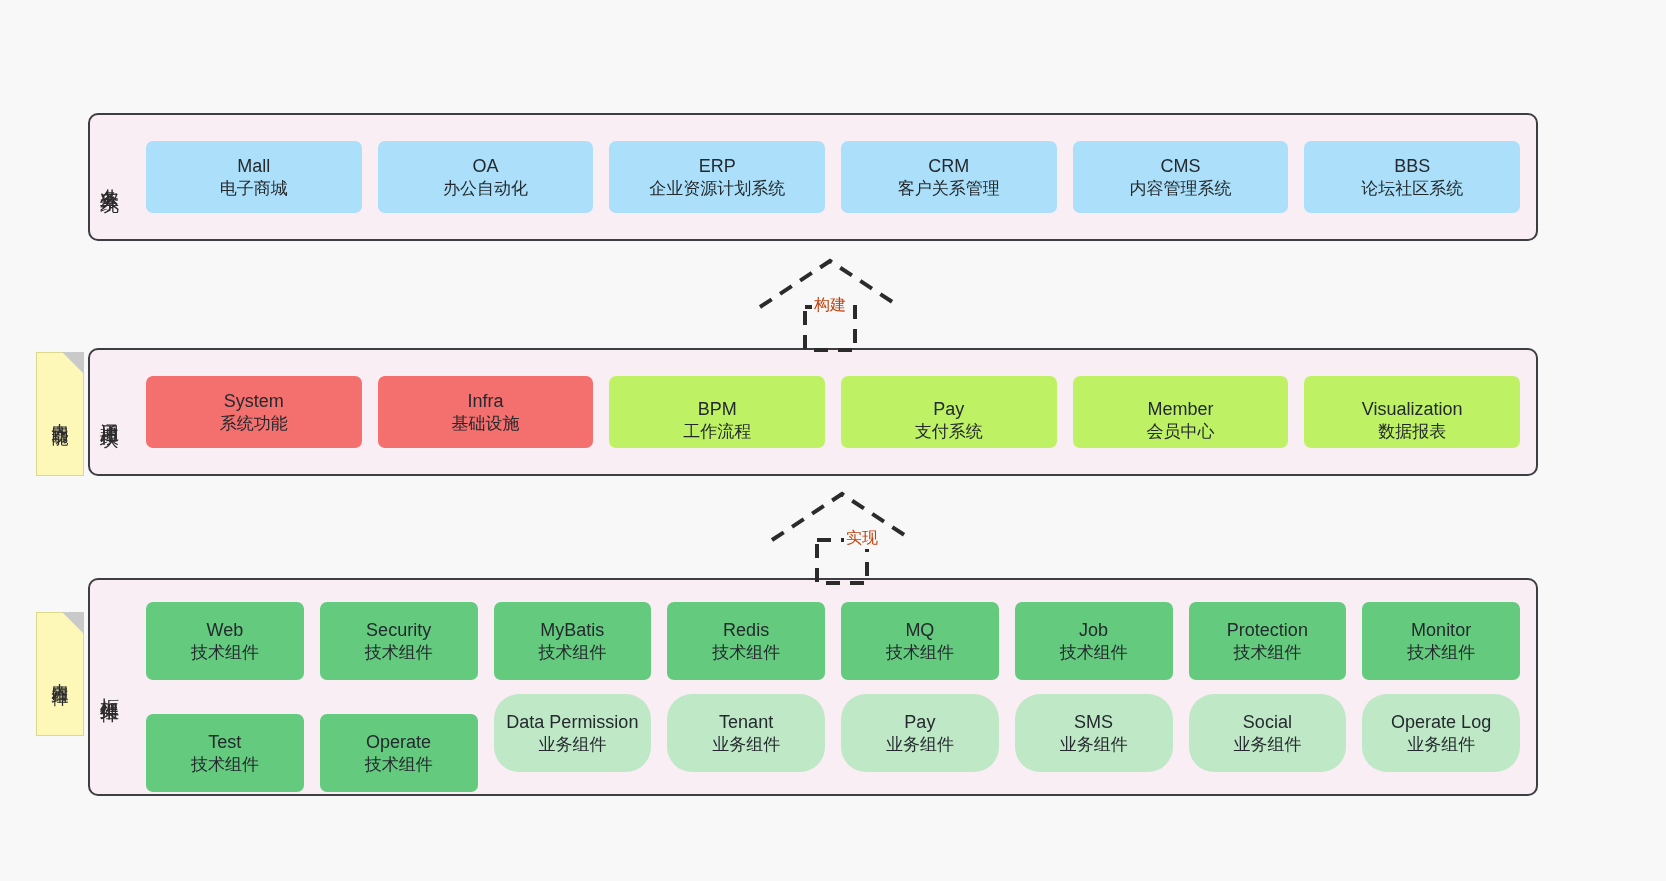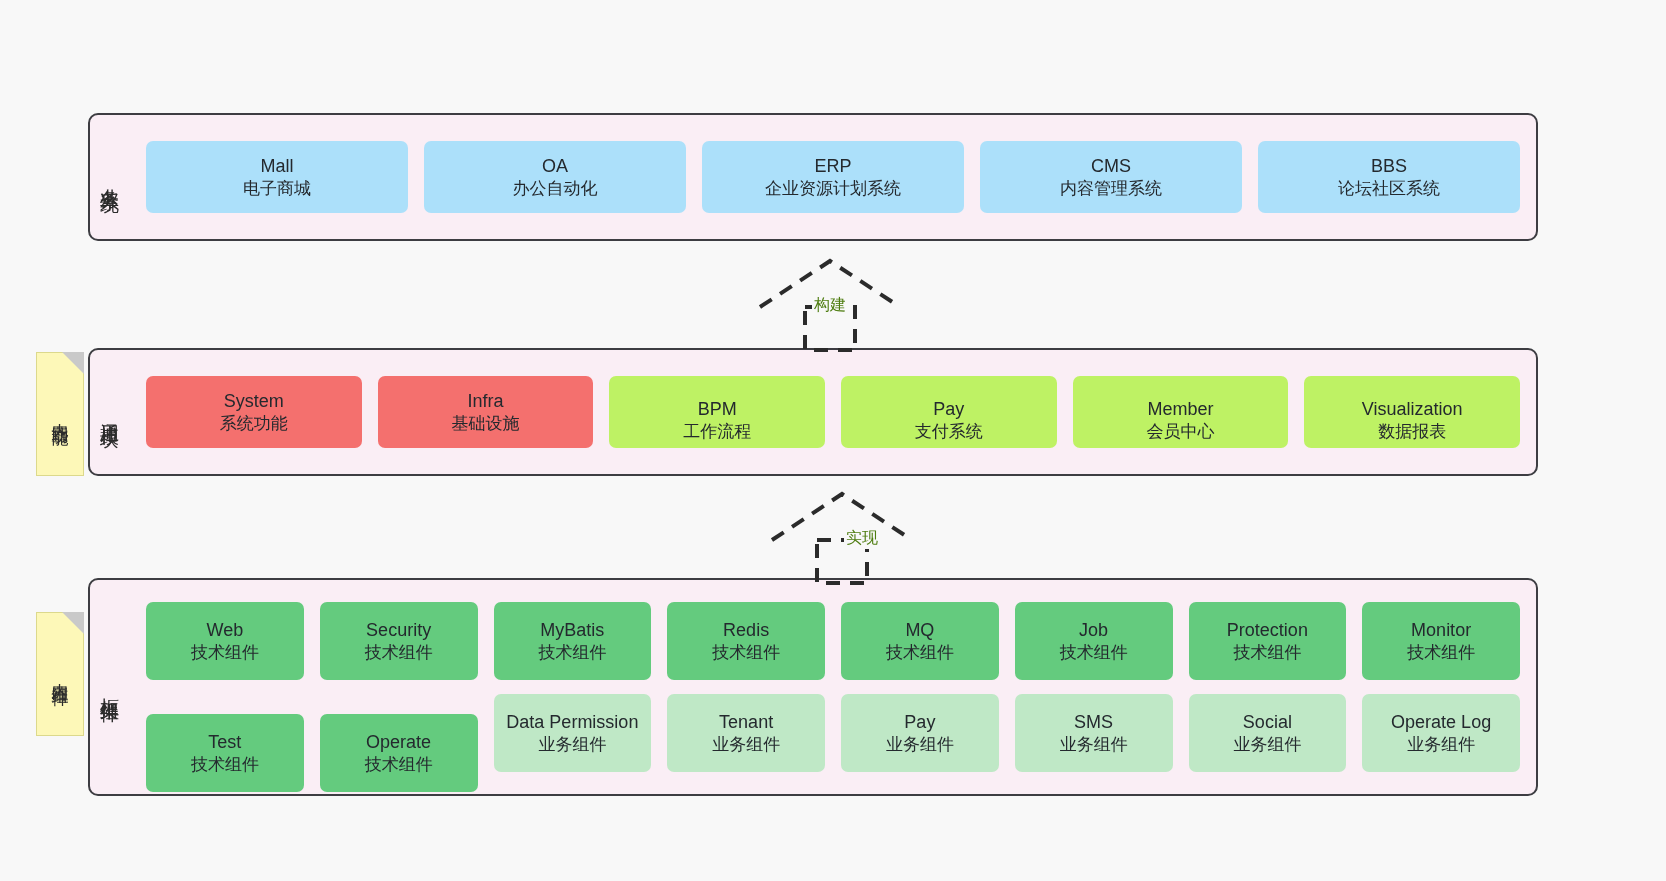--- a/index.html
+++ b/index.html
@@ -59,21 +59,21 @@
     line-height: 1.25;
     padding: 6px 4px;
   }
   .card .t1 { font-size: 18px; }
   .card .t2 { font-size: 17px; }
 
   .c-blue      { background: #ace0fa; }
   .c-red       { background: #f4706e; }
   .c-pink      { background: #bef264; justify-content: flex-end; }
   .c-green     { background: #64cb7e; margin-top: 20px; }
-  .c-lightgrn  { background: #bfe8c6; }
+  .c-lightgrn  { background: #bfe8c6; border-radius: 25px; }
 
   
   #layer-business  { left: 88px;  top: 113px; width: 1450px; height: 128px; }
   #layer-business .card { height: 72px; }
 
   #layer-common    { left: 88px;  top: 348px; width: 1450px; height: 128px; }
   #layer-common .card { height: 72px; }
 
   #layer-framework { left: 88px;  top: 578px; width: 1450px; height: 218px; }
   #layer-framework .card { height: 78px; }
@@ -106,21 +106,21 @@
   }
   #note-builtin-func { left: 36px; top: 352px; height: 124px; }
   #note-builtin-comp { left: 36px; top: 612px; height: 124px; }
 
   
   .arrow { position: absolute; z-index: 2; }
   .arrow svg { display: block; overflow: visible; }
   .arrow-label {
     position: absolute;
     font-size: 16px;
-    color: #4d7c0f;
+    color: #c2410c;
     background: #f8f8f8;
     padding: 0 2px;
     white-space: nowrap;
     text-align: center;
   }
   #arrow-build  { left: 750px; top: 255px; width: 160px; height: 95px; }
   #arrow-build  .arrow-label { left: 62px; top: 40px; }
   #arrow-impl   { left: 762px; top: 488px; width: 160px; height: 95px; }
   #arrow-impl   .arrow-label { left: 62px; top: 40px; margin-left: 20px; }
 </style>
@@ -139,20 +139,24 @@
         </div>
         <div class="card c-blue">
           <span class="t1">OA</span>
           <span class="t2">办公自动化</span>
         </div>
         <div class="card c-blue">
           <span class="t1">ERP</span>
           <span class="t2">企业资源计划系统</span>
         </div>
         <div class="card c-blue">
+          <span class="t1">CRM</span>
+          <span class="t2">客户关系管理</span>
+        </div>
+        <div class="card c-blue">
           <span class="t1">CMS</span>
           <span class="t2">内容管理系统</span>
         </div>
         <div class="card c-blue">
           <span class="t1">BBS</span>
           <span class="t2">论坛社区系统</span>
         </div>
       </div>
     </div>
   </div>

